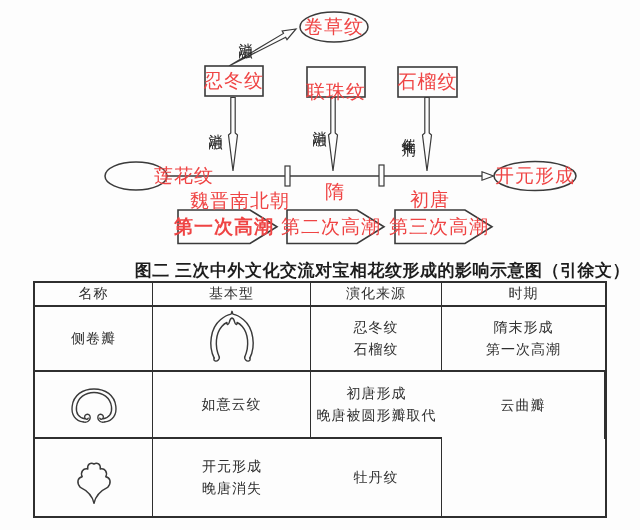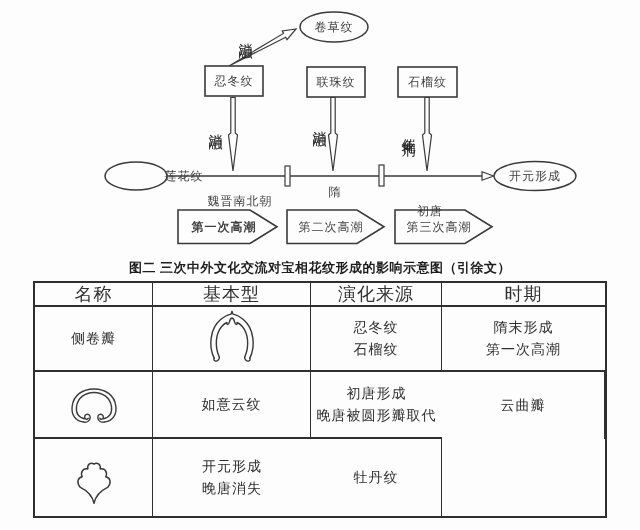--- a/index.html
+++ b/index.html
@@ -6,49 +6,49 @@
   body{
     width:640px;height:530px;background:#fdfdfd;overflow:hidden;
     font-family:"Liberation Sans",sans-serif;color:#222;
     -webkit-font-smoothing:antialiased;
   }
   .screen{position:relative;width:640px;height:530px;background:#fdfdfd;}
   .diagram{position:absolute;left:0;top:0;width:640px;height:281px;}
   .diagram svg{position:absolute;left:0;top:0;}
   .lbl{
     position:absolute;transform:translate(-50%,-50%);
-    font-size:12px;letter-spacing:1px;white-space:nowrap;color:#404040;
+    font-size:19px;letter-spacing:1px;white-space:nowrap;color:#ef4444;
   }
   .vlbl{
     position:absolute;transform:translate(-50%,-50%);
     writing-mode:vertical-rl;text-orientation:upright;
     font-size:14px;letter-spacing:2px;white-space:nowrap;color:#242424;
   }
   .caption{
-    position:absolute;left:10px;top:259px;width:620px;text-align:center;
-    font-size:13px;font-weight:bold;letter-spacing:0.5px;color:#1d1d1d;
+    position:absolute;left:10px;top:259px;width:620px;text-align:right;
+    font-size:17px;font-weight:bold;letter-spacing:0.5px;color:#1d1d1d;
   }
   
   .datatable{
     position:absolute;left:33px;top:281px;width:574px;height:237px;
     border:2px solid #2f2f2f;box-sizing:border-box;background:#fdfdfd;
     display:grid;
     grid-template-columns:118px 158px 131px 1fr;
     grid-template-rows:24px 65px 67px 1fr;
     font-family:"Liberation Serif",serif;
   }
   .cell{
     border-right:1px solid #2f2f2f;border-bottom:2px solid #2f2f2f;
     display:flex;flex-direction:column;align-items:center;justify-content:center;
     font-size:14px;line-height:22px;letter-spacing:1px;color:#303030;
     box-sizing:border-box;text-align:center;
   }
   .cell.lastcol{border-right:none;}
   .cell.lastrow{border-bottom:none;}
-  .cell.hdr{font-size:18px;}
+  .cell.hdr{font-size:14px;}
   .icon-cell svg{display:block;}
   .stroke{fill:none;stroke:#3a3a3a;stroke-width:1.6;stroke-linecap:round;stroke-linejoin:round;}
   .shape{fill:#fdfdfd;stroke:#3a3a3a;}
 </style>
 </head>
 <body>
 
 <div class="screen">
 
   <div class="diagram">
@@ -77,33 +77,33 @@
 
       <polygon class="shape" stroke-width="1.6" points="178,210 250,210 277,226.8 250,243.5 178,243.5"></polygon>
       <polygon class="shape" stroke-width="1.6" points="287,210 357,210 384,226.8 357,243.5 287,243.5"></polygon>
       <polygon class="shape" stroke-width="1.6" points="395,210 465,210 492,226.8 465,243.5 395,243.5"></polygon>
     </svg>
 
     <div class="lbl" style="left:334px;top:27px;">卷草纹</div>
     <div class="vlbl" style="left:246px;top:34px;">消融</div>
 
     <div class="lbl" style="left:234px;top:81px;">忍冬纹</div>
-    <div class="lbl" style="left:336px;top:82px;text-align:right;">联珠纹</div>
+    <div class="lbl" style="left:336px;top:92px;text-align:right;">联珠纹</div>
     <div class="lbl" style="left:427.5px;top:82px;">石榴纹</div>
 
     <div class="vlbl" style="left:216px;top:125px;">消融</div>
     <div class="vlbl" style="left:320px;top:122px;">消融</div>
     <div class="vlbl" style="left:409px;top:130px;">催化剂</div>
 
     <div class="lbl" style="left:136px;top:176px;margin-left:48px;">莲花纹</div>
     <div class="lbl" style="left:535px;top:176px;">开元形成</div>
 
     <div class="lbl" style="left:240px;top:192px;margin-top:9px;">魏晋南北朝</div>
     <div class="lbl" style="left:335px;top:192px;">隋</div>
-    <div class="lbl" style="left:430px;top:211px;">初唐</div>
+    <div class="lbl" style="left:430px;top:200px;">初唐</div>
 
     <div class="lbl" style="left:224px;top:227px;font-weight:bold;">第一次高潮</div>
     <div class="lbl" style="left:331px;top:227px;">第二次高潮</div>
     <div class="lbl" style="left:439px;top:227px;">第三次高潮</div>
 
     <div class="caption">图二  三次中外文化交流对宝相花纹形成的影响示意图（引徐文）</div>
   </div>
 
   <div class="datatable">
 

